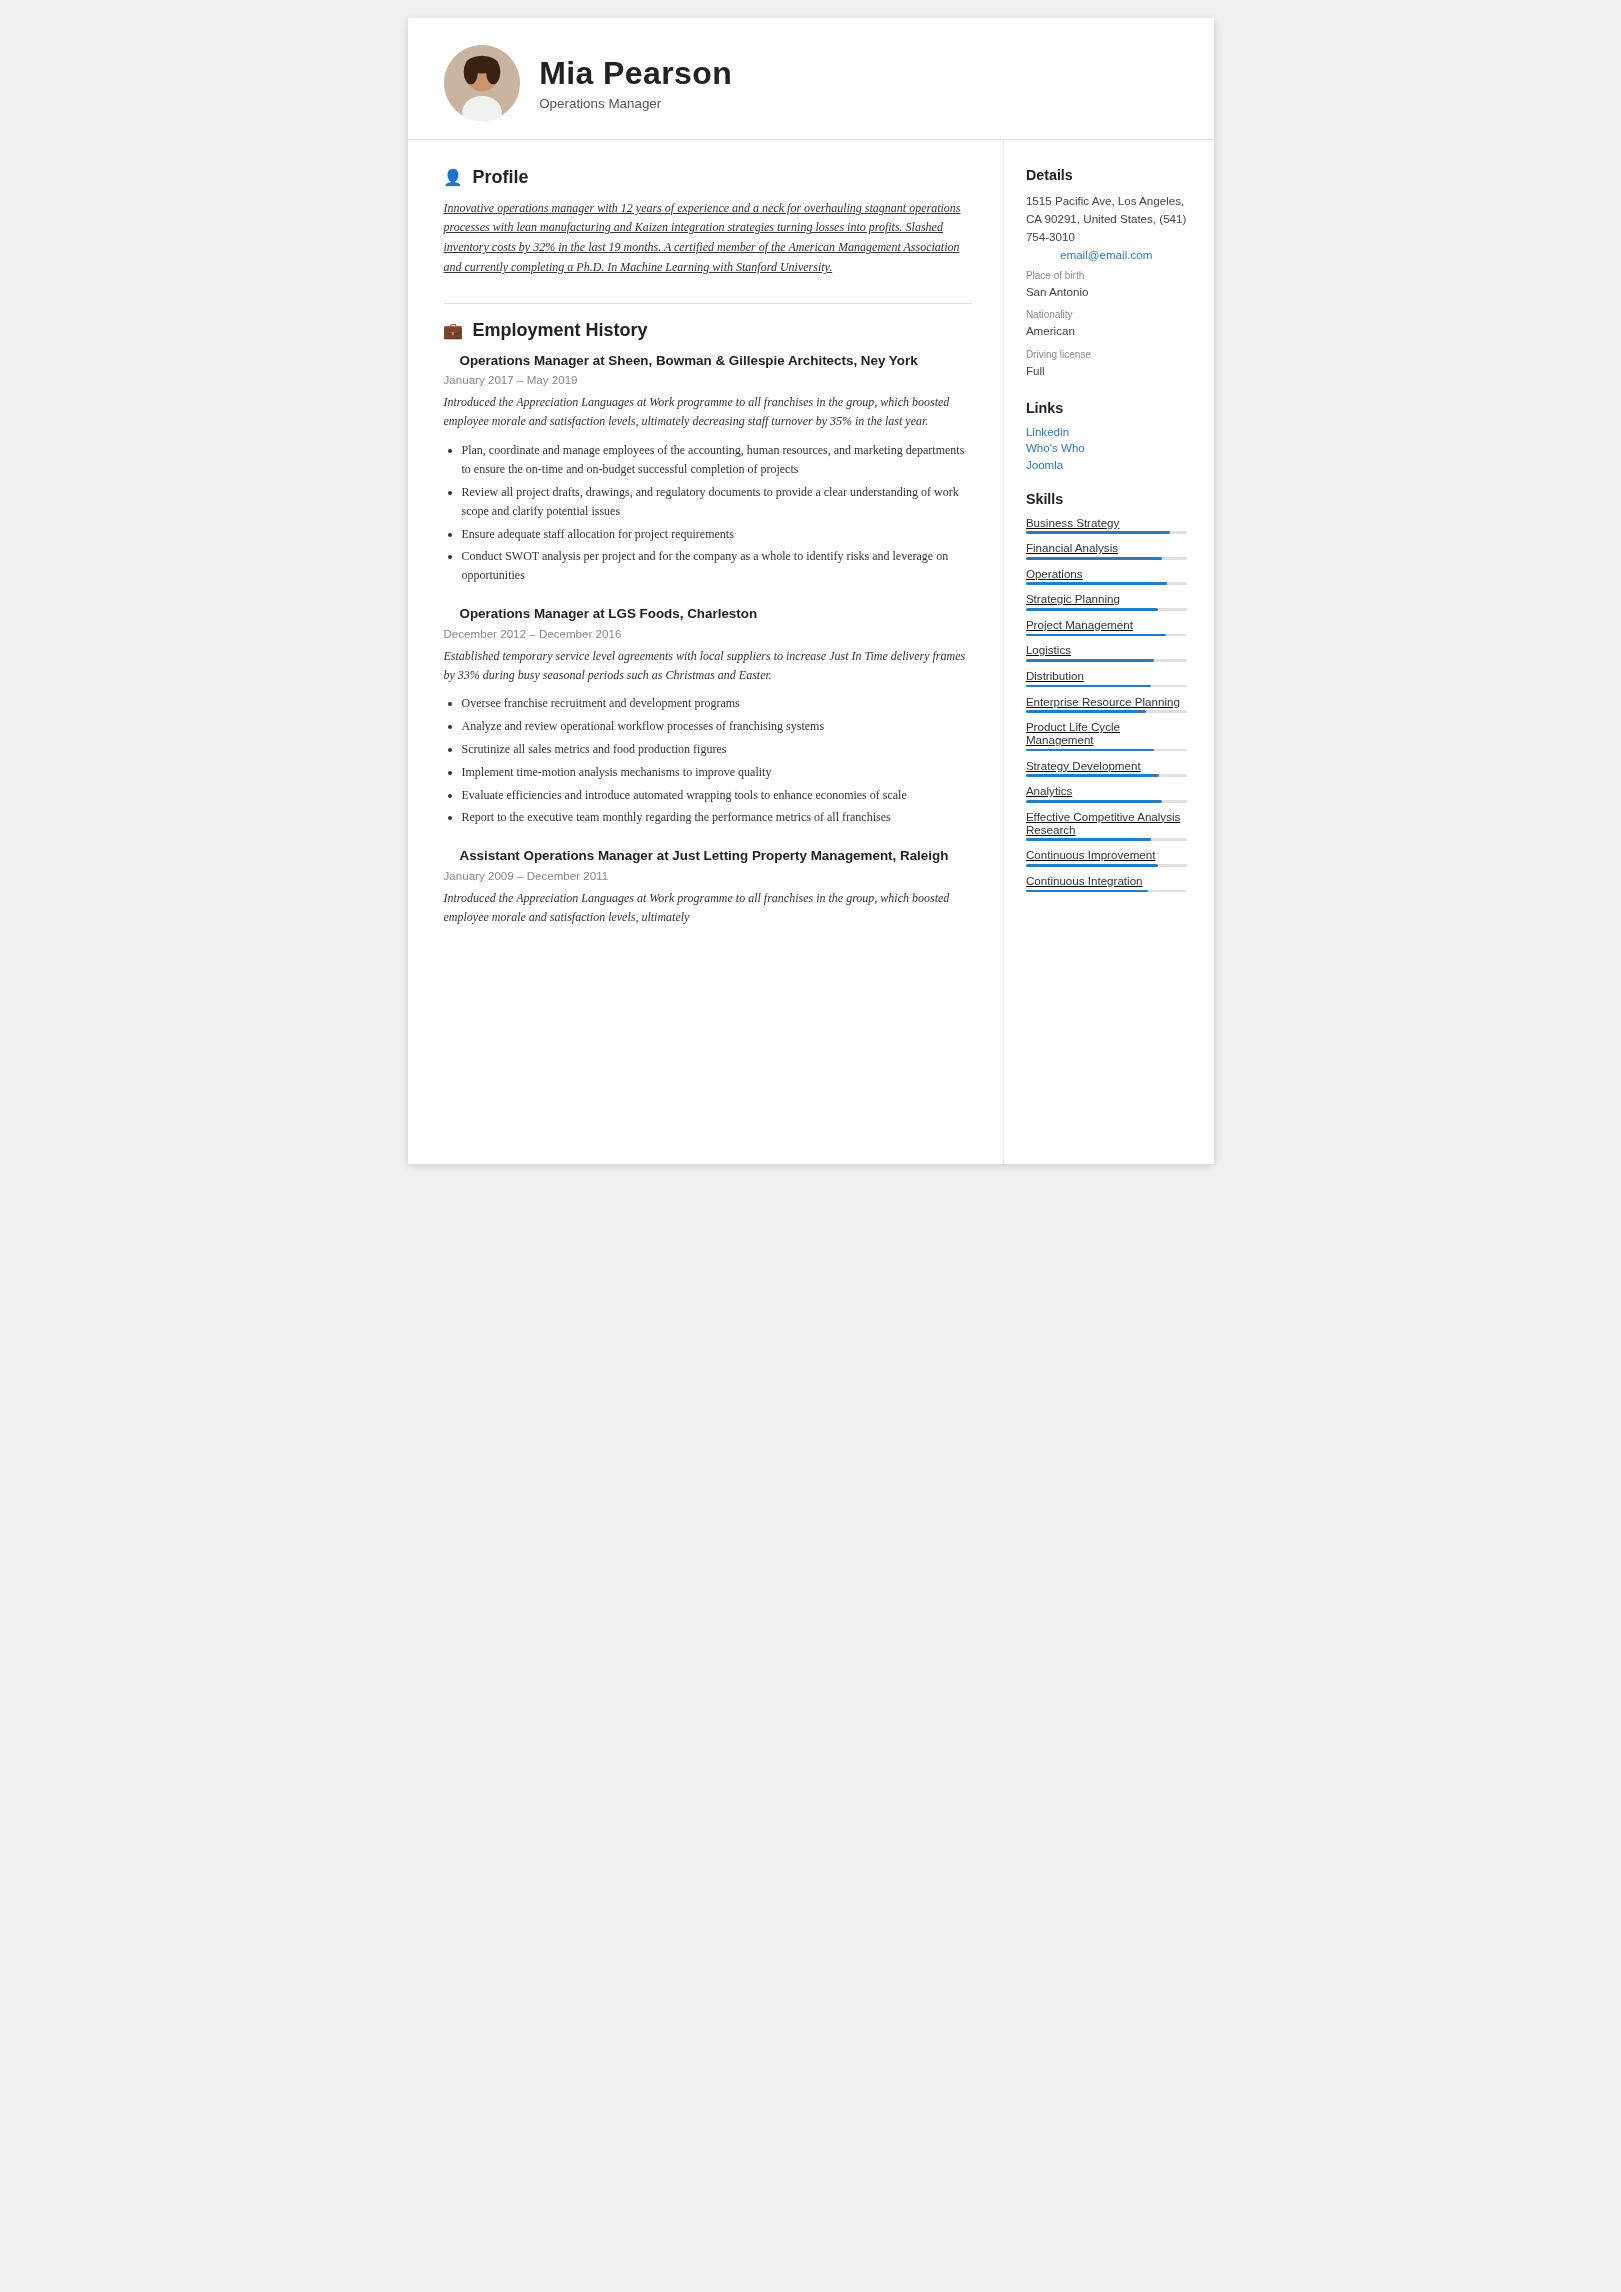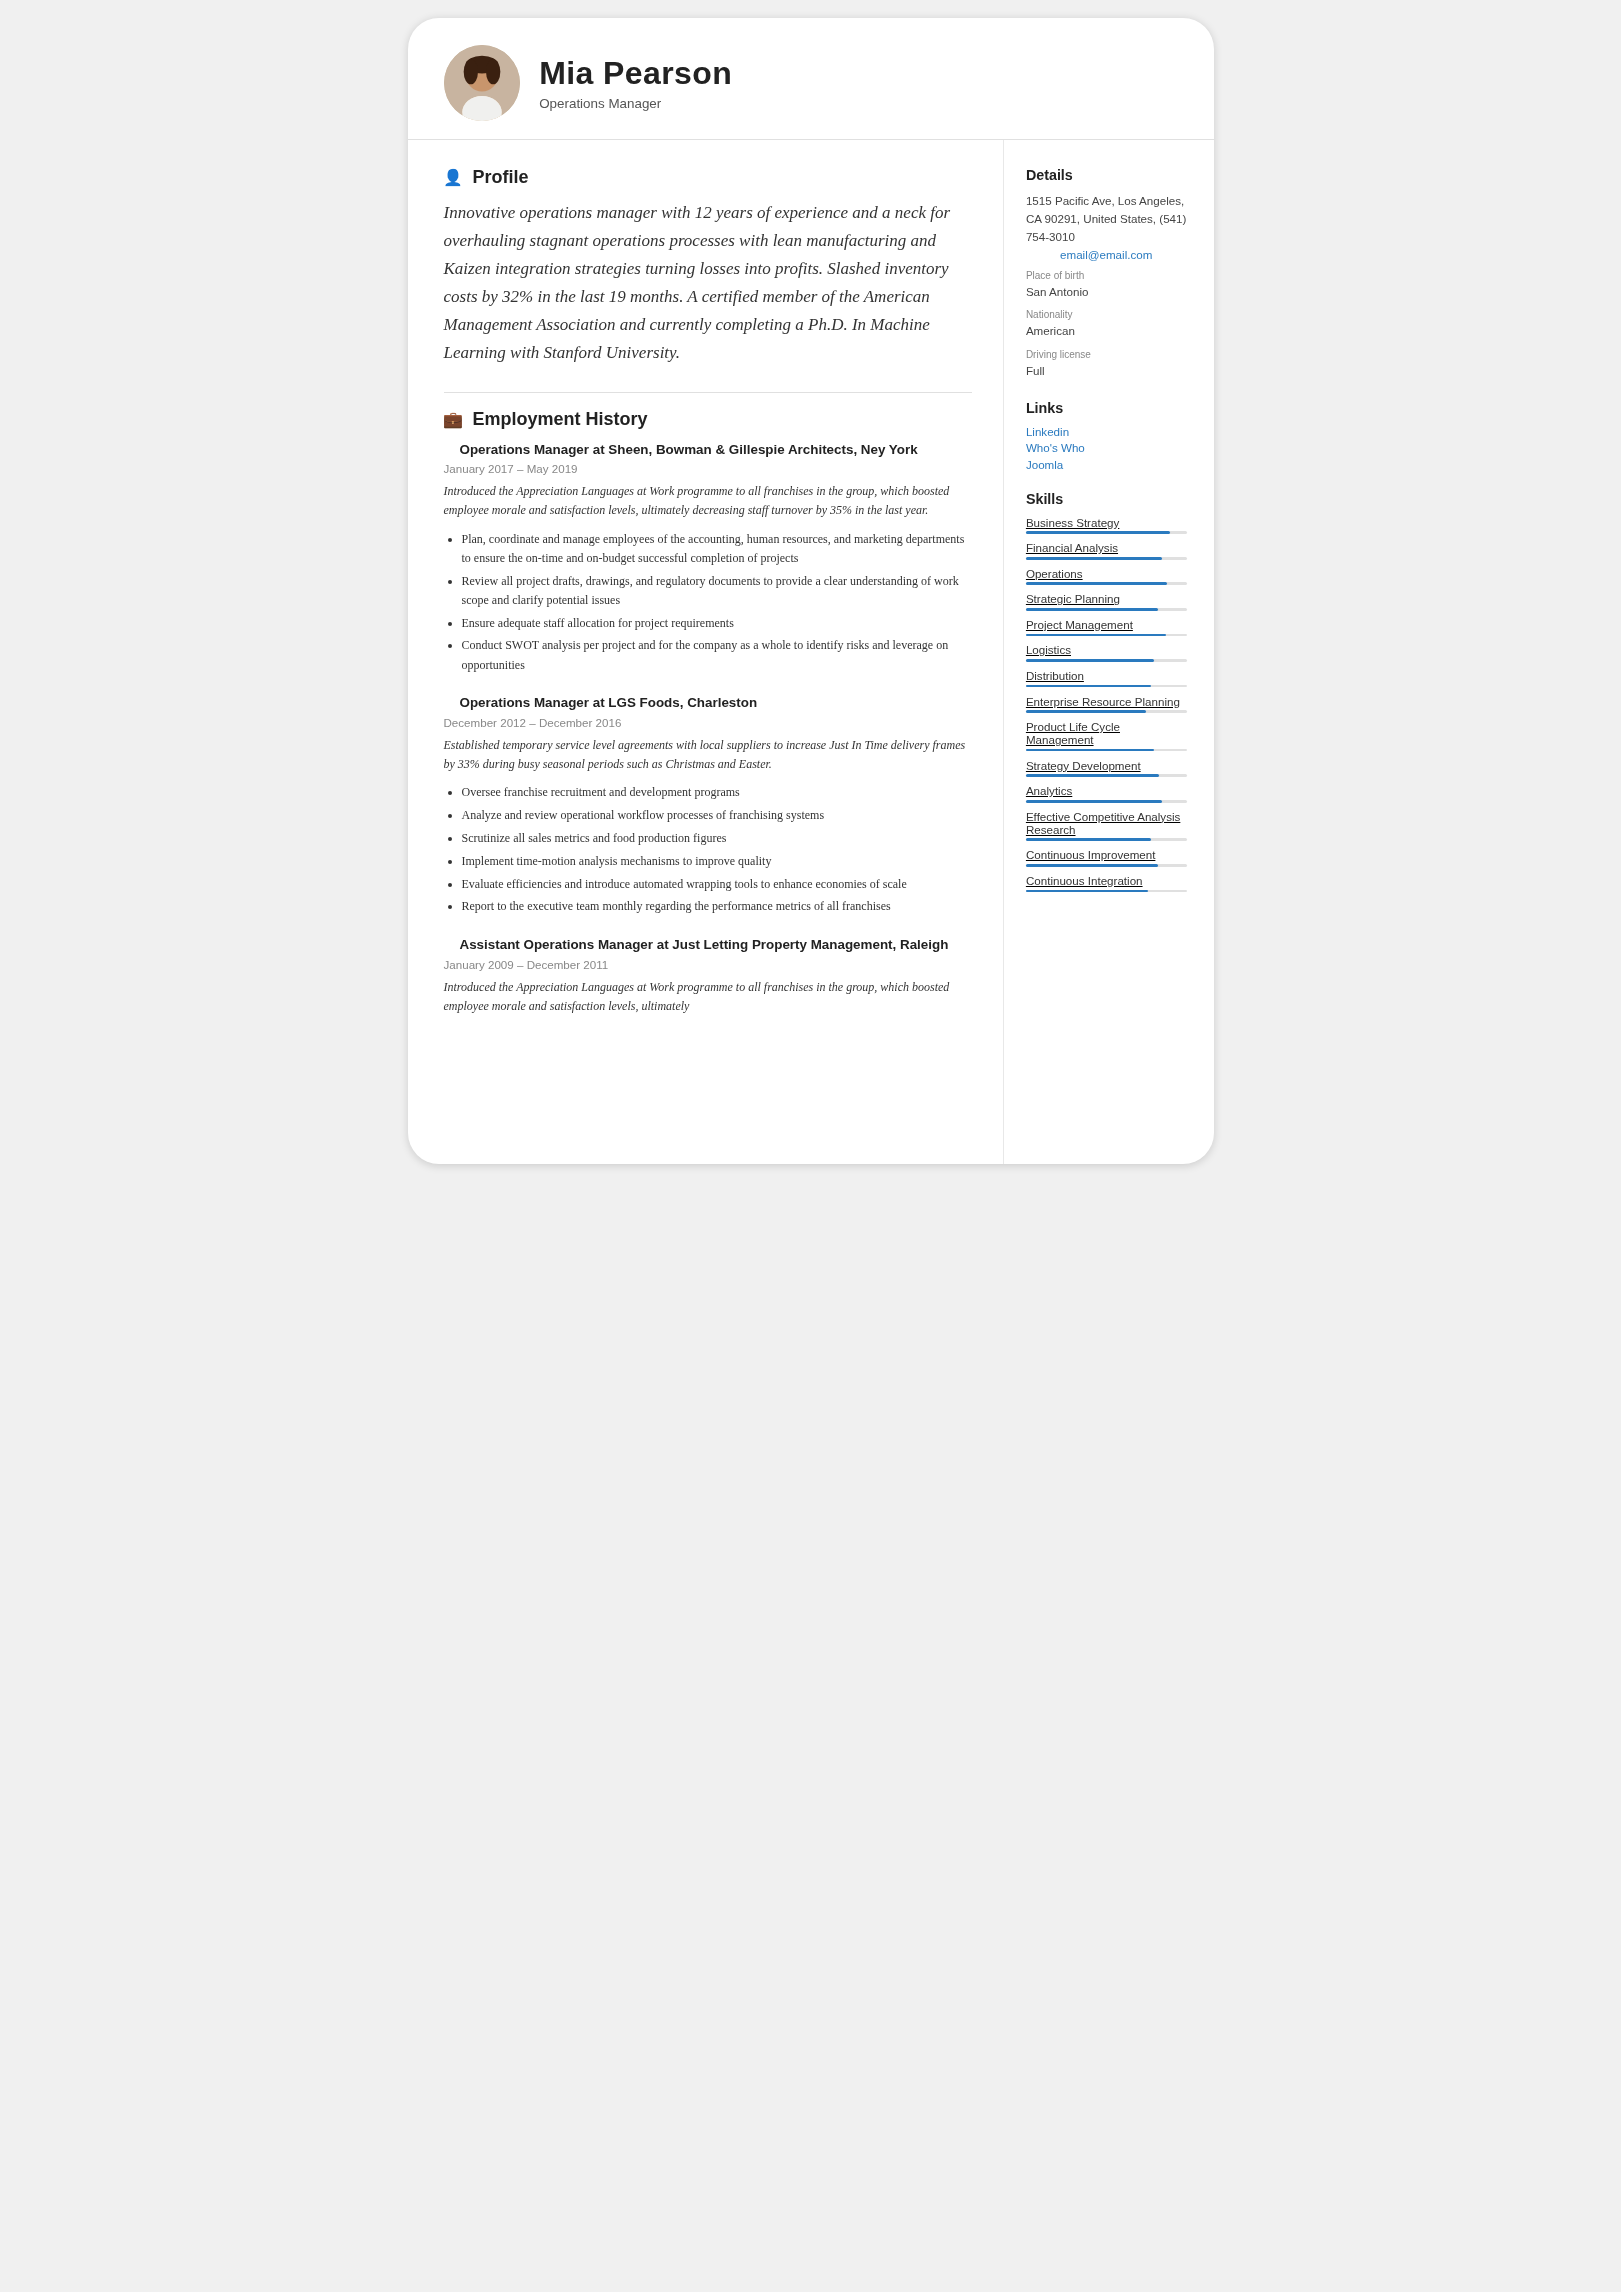--- a/index.html
+++ b/index.html
@@ -10,21 +10,20 @@
       justify-content: center;
       padding: 18px;
     }
     .resume {
       background: #fff;
       width: 806px;
       min-height: 1146px;
       box-shadow: 0 1.8px 9px rgba(0,0,0,0.15);
       display: flex;
       flex-direction: column;
-      border-radius: 31px;
     }
     
     .header {
       display: flex;
       align-items: center;
       padding: 27px 36px 18px 36px;
       border-bottom: 0.9px solid #e0e0e0;
     }
     .avatar {
       width: 76px;
@@ -83,23 +82,24 @@
       margin-right: 9px;
       font-size: 16px;
       color: #333;
     }
     .section {
       margin-bottom: 25px;
     }
     
     .profile-text {
       font-style: italic;
-      font-size: 17px;
+      font-size: 12px;
       line-height: 1.65;
       color: #333;
+      text-decoration: underline;
     }
     
     .job {
       margin-bottom: 19.7px;
     }
     .job-title {
       font-size: 13.4px;
       font-weight: 700;
       color: #222;
       font-family: Arial, sans-serif;

